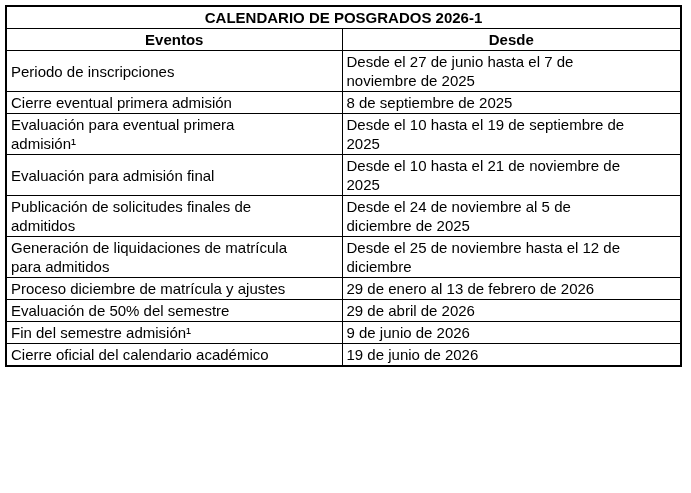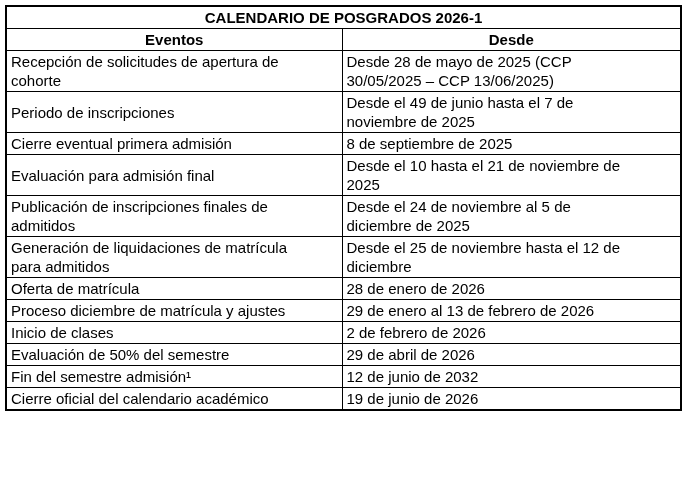--- a/index.html
+++ b/index.html
@@ -59,70 +59,62 @@
     <tbody>
       <tr class="r-title">
         <th colspan="2">CALENDARIO DE POSGRADOS 2026-1</th>
       </tr>
       <tr class="r-head">
         <th>Eventos</th>
         <th>Desde</th>
       </tr>
 
       <tr class="r-tall">
-        <td>Recepción de solicitudes de apertura de
-cohorte</td>
-        <td>Desde 28 de mayo de 2025 (CCP
-30/05/2025 – CCP 13/06/2025)</td>
-      </tr>
-      <tr class="r-tall">
         <td>Periodo de inscripciones</td>
-        <td>Desde el 49 de junio hasta el 7 de
+        <td>Desde el 27 de junio hasta el 7 de
 noviembre de 2025</td>
       </tr>
       <tr class="r-short">
         <td>Cierre eventual primera admisión</td>
         <td>8 de septiembre de 2025</td>
       </tr>
       <tr class="r-tall">
+        <td>Evaluación para eventual primera
+admisión¹</td>
+        <td>Desde el 10 hasta el 19 de septiembre de
+2025</td>
+      </tr>
+      <tr class="r-tall">
         <td>Evaluación para admisión final</td>
         <td>Desde el 10 hasta el 21 de noviembre de
 2025</td>
       </tr>
       <tr class="r-tall">
-        <td>Publicación de inscripciones finales de
+        <td>Publicación de solicitudes finales de
 admitidos</td>
         <td>Desde el 24 de noviembre al 5 de
 diciembre de 2025</td>
       </tr>
       <tr class="r-tall">
         <td>Generación de liquidaciones de matrícula
 para admitidos</td>
         <td>Desde el 25 de noviembre hasta el 12 de
 diciembre</td>
       </tr>
       <tr class="r-short">
-        <td>Oferta de matrícula</td>
-        <td>28 de enero de 2026</td>
-      </tr>
-      <tr class="r-short">
         <td>Proceso diciembre de matrícula y ajustes</td>
         <td>29 de enero al 13 de febrero de 2026</td>
-      </tr>
-      <tr class="r-short">
-        <td>Inicio de clases</td>
-        <td>2 de febrero de 2026</td>
       </tr>
       <tr class="r-short">
         <td>Evaluación de 50% del semestre</td>
         <td>29 de abril de 2026</td>
       </tr>
       <tr class="r-short">
         <td>Fin del semestre admisión¹</td>
-        <td>12 de junio de 2032</td>
+        <td>9 de junio de 2026</td>
       </tr>
       <tr class="r-short">
         <td>Cierre oficial del calendario académico</td>
         <td>19 de junio de 2026</td>
       </tr>
 
     </tbody>
   </table>
 </div>
 

